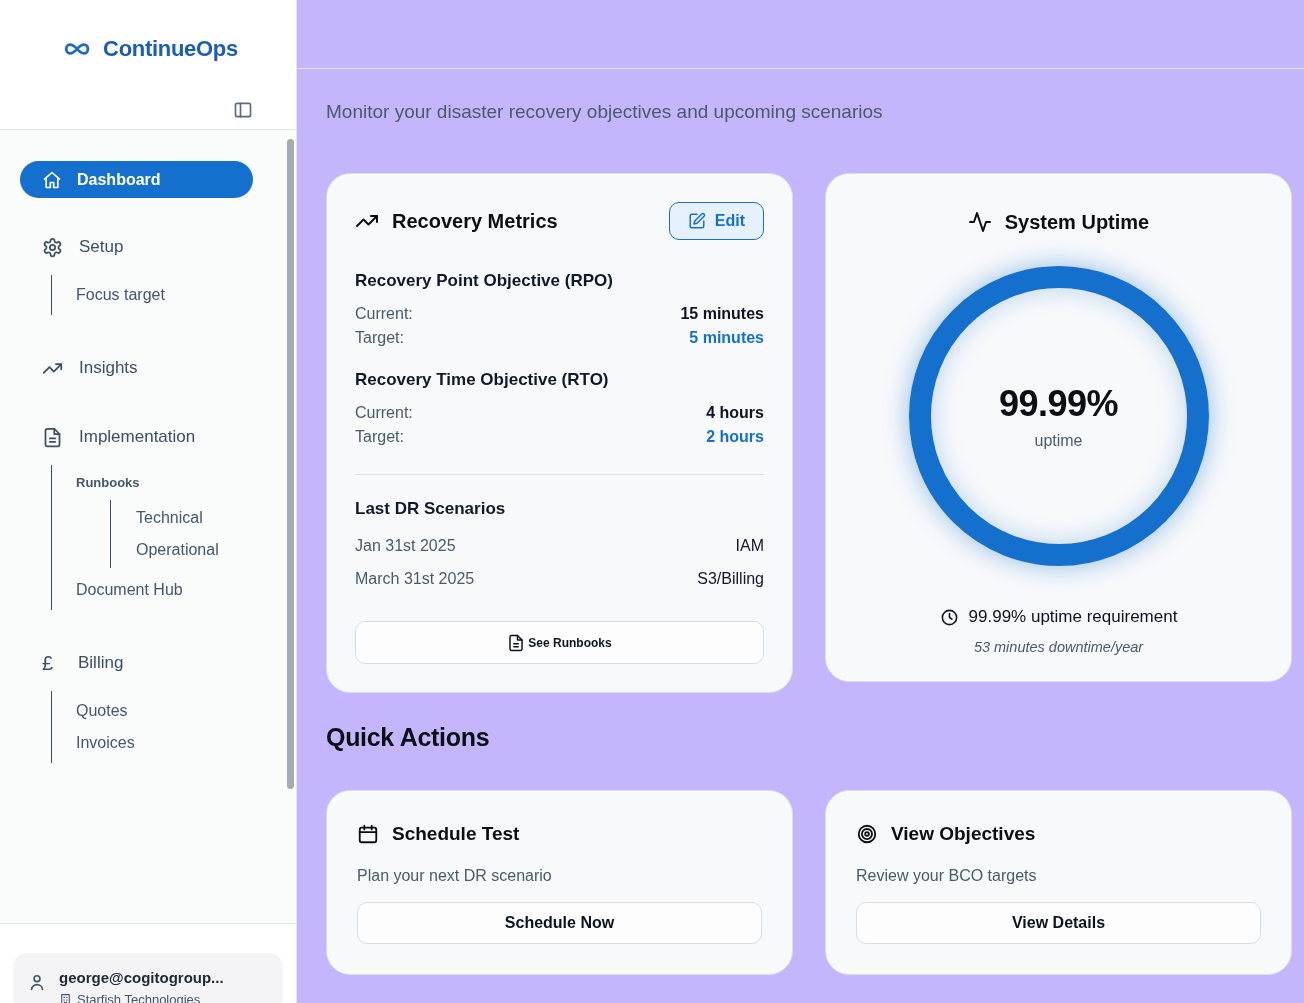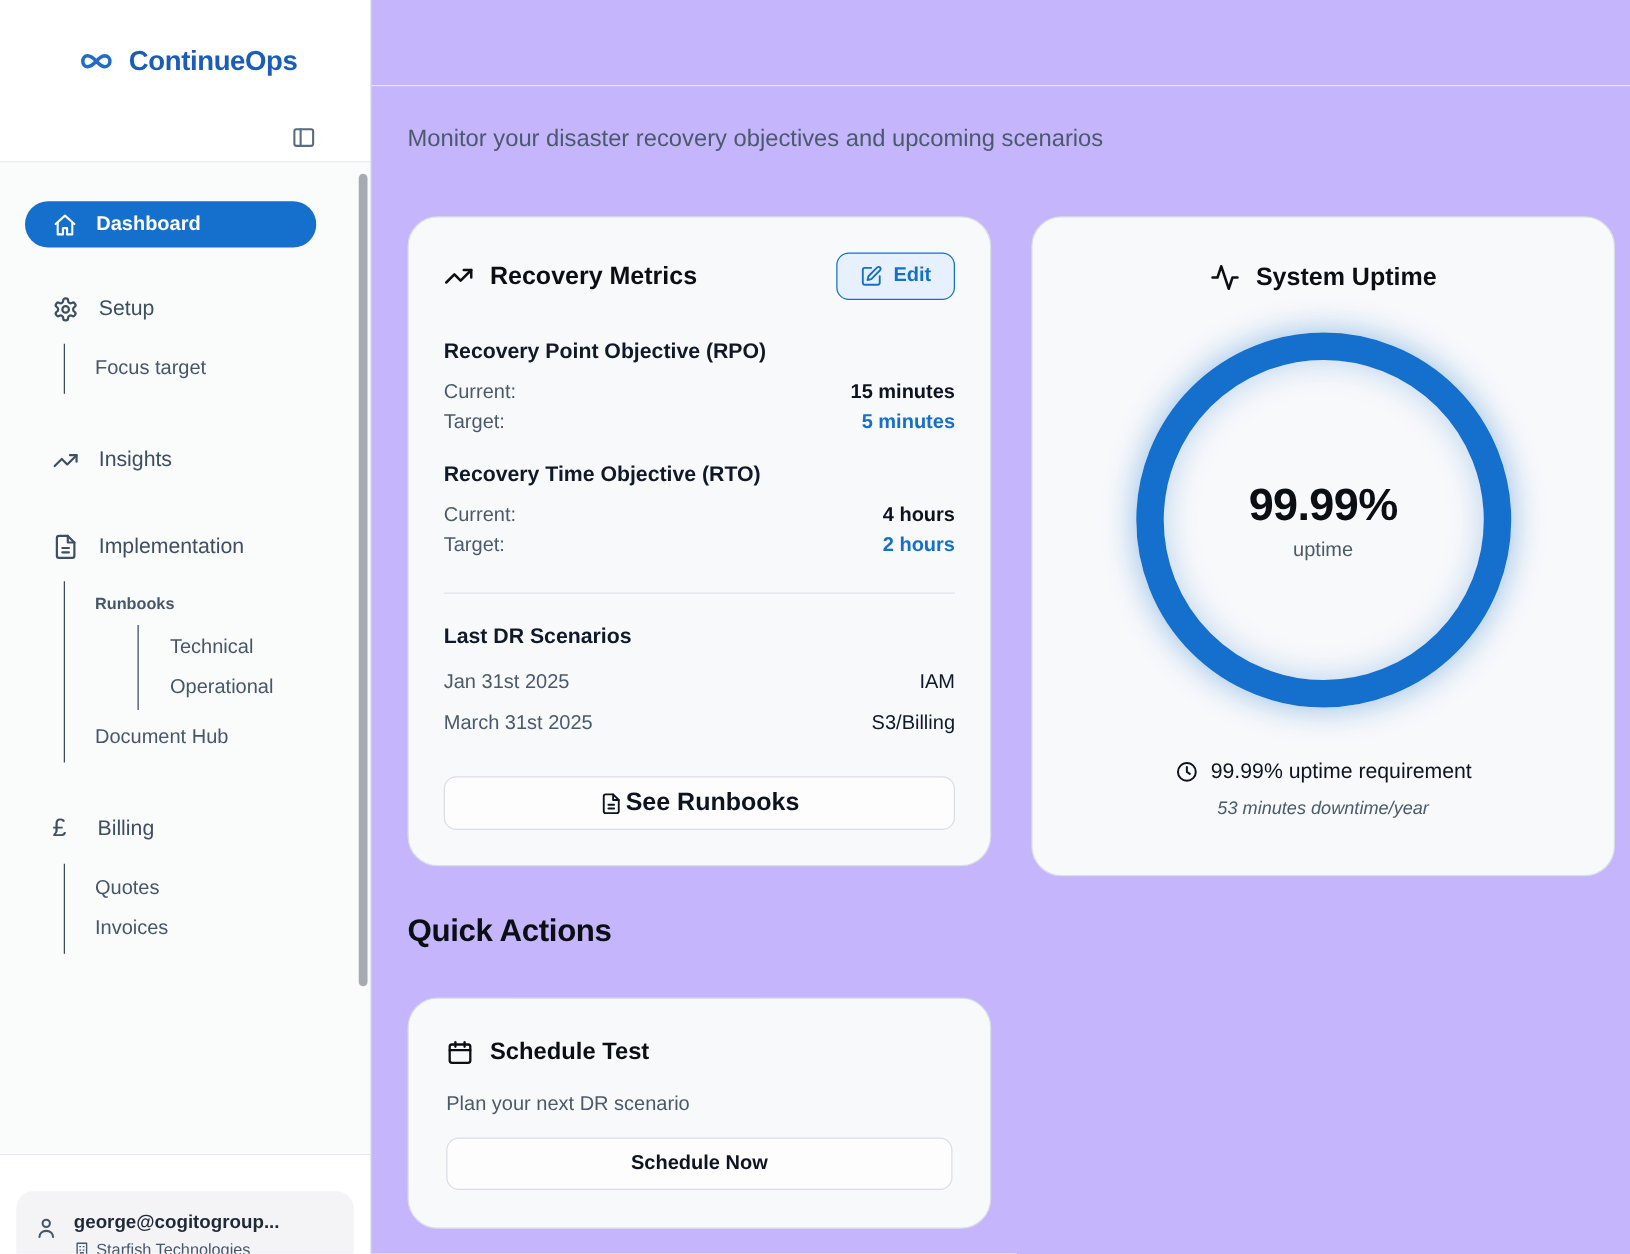--- a/index.html
+++ b/index.html
@@ -76,25 +76,25 @@
   .mvalue { font-weight:700; color:#0d1320; }
   .mvalue.blue { color:#1570cd; }
   .divider { border-top:1px solid #dfe3e9; margin-top:25px; }
   .h-scen { margin-top:24px; }
   .srow { display:flex; justify-content:space-between; font-size:16px; line-height:22px; }
   .srow-1 { margin-top:16px; } .srow-2 { margin-top:11px; }
   .sdate { color:#4b5a6b; }
   .sservice { color:#10192a; font-weight:500; }
   .runbooks-btn { margin-top:31px; width:100%; height:43px; background:#fdfdfe;
     border:1px solid #d9dee6; border-radius:10px; display:flex; align-items:center;
-    justify-content:center; gap:3px; font-size:20px; font-weight:600; color:#0d1320;
+    justify-content:center; gap:3px; font-size:12px; font-weight:600; color:#0d1320;
     cursor:pointer; font-family:inherit; }
 
   
-  .uptime-card { padding:28px 28px 45px; display:flex; flex-direction:column; align-items:center; }
+  .uptime-card { padding:28px 28px 26px; display:flex; flex-direction:column; align-items:center; }
   .uptime-title { margin-top:8px; }
   .uptime-circle { margin-top:32px; width:300px; height:300px; border-radius:50%;
     border:22px solid #1570cd; display:flex; flex-direction:column; align-items:center;
     justify-content:center;
     box-shadow:0 0 26px rgba(21,112,205,.45), inset 0 0 26px rgba(21,112,205,.28); }
   .uptime-value { font-size:36px; font-weight:800; color:#0b0f14; letter-spacing:-0.5px; }
   .uptime-unit { font-size:16px; color:#4b5a6b; margin-top:7px; }
   .uptime-req { margin-top:41px; display:flex; align-items:center; gap:10px;
     font-size:17px; font-weight:500; color:#0d1320; }
   .uptime-downtime { margin-top:12px; font-size:14.5px; color:#4b5a6b;font-style:italic; }
@@ -358,17 +358,31 @@
                     <line x1="16" y1="3" x2="16" y2="7"></line>
                     <line x1="3" y1="10" x2="21" y2="10"></line>
                 </svg>
               </span>
               <span>Schedule Test</span>
             </div>
             <div class="qa-desc">Plan your next DR scenario</div>
             <button class="qa-btn">Schedule Now</button>
           </section>
 
+          <section class="card qa-card">
+            <div class="qa-title">
+              <span>
+                <svg width="22" height="22" viewBox="0 0 24 24" fill="none" stroke="currentColor" stroke-width="2" stroke-linecap="round" stroke-linejoin="round">
+                  <circle cx="12" cy="12" r="9"></circle>
+                    <circle cx="12" cy="12" r="5.5"></circle>
+                    <circle cx="12" cy="12" r="2"></circle>
+                </svg>
+              </span>
+              <span>View Objectives</span>
+            </div>
+            <div class="qa-desc">Review your BCO targets</div>
+            <button class="qa-btn">View Details</button>
+          </section>
         </div>
       </div>
     </div>
   </main>
 </div>
 
 </body></html>

